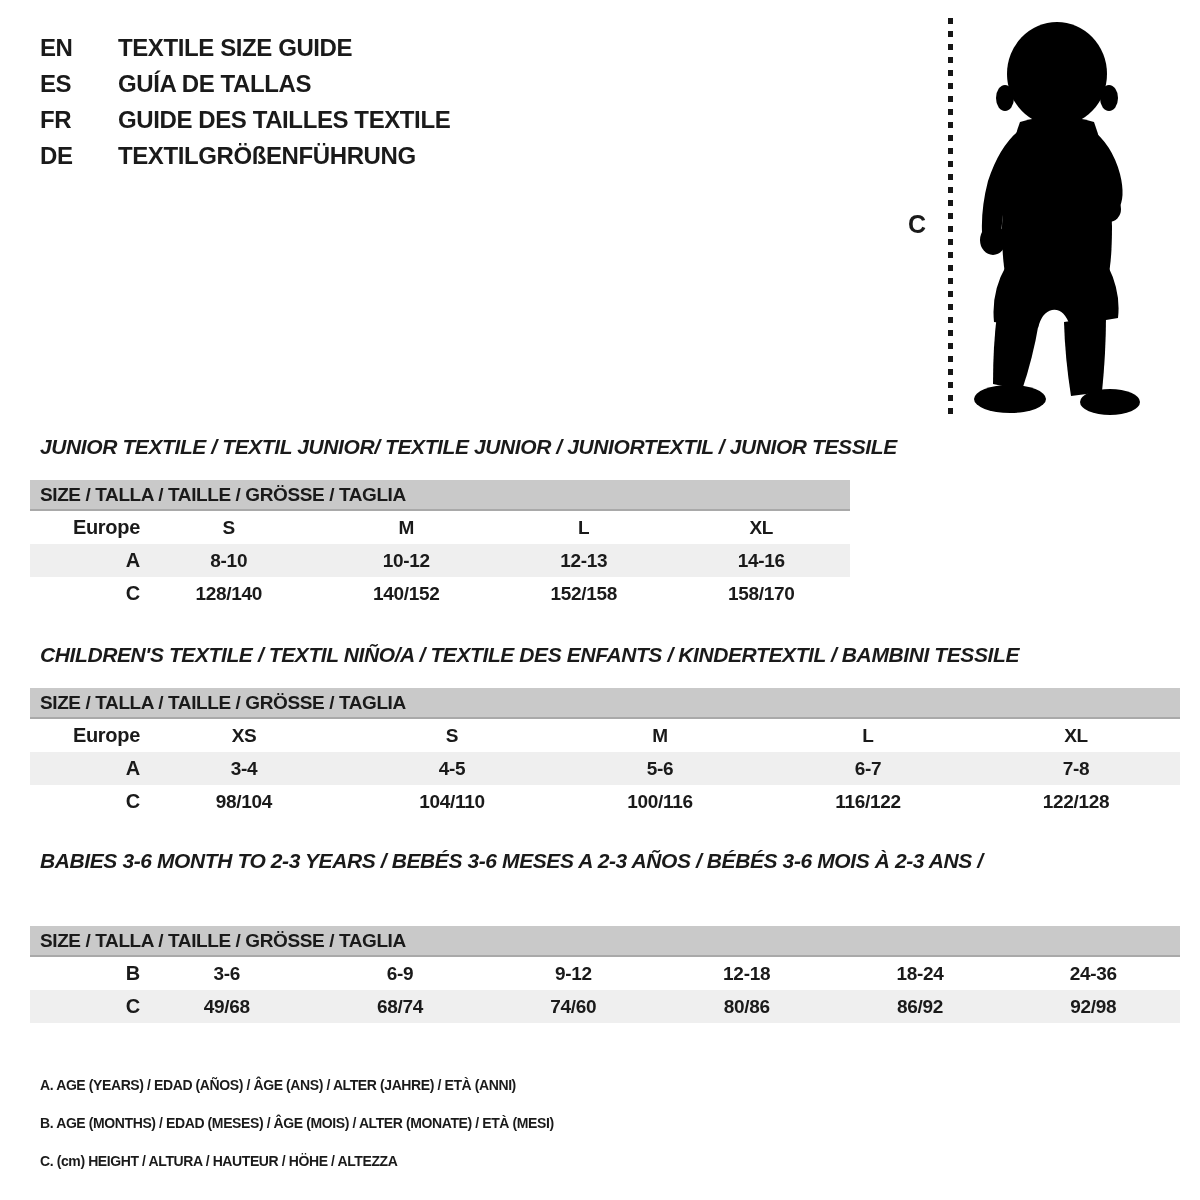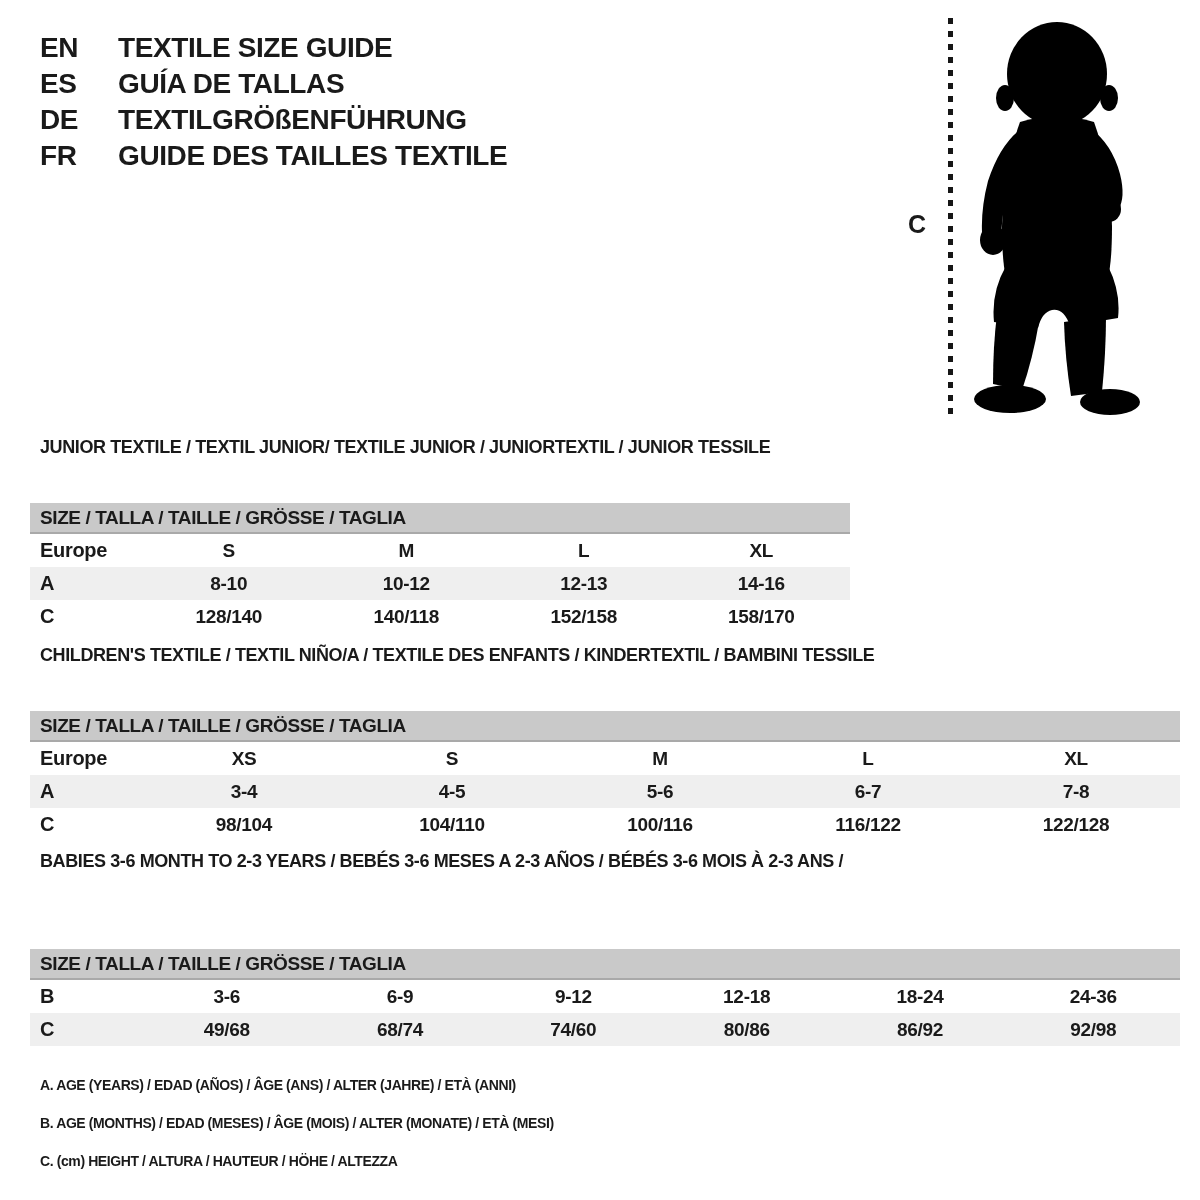--- a/index.html
+++ b/index.html
@@ -3,66 +3,66 @@
 <meta charset="utf-8">
 <style>
   html,body{margin:0;padding:0;background:#ffffff;}
   .page{
     position:relative;width:1200px;height:1200px;background:#ffffff;
     font-family:"Liberation Sans",sans-serif;color:#1a1a1a;font-weight:700;
     overflow:hidden;
   }
   
   .langs{position:absolute;left:40px;top:30px;}
-  .lang-row{display:flex;font-size:28px;line-height:36px;letter-spacing:-0.4px;}
+  .lang-row{display:flex;font-size:24px;line-height:36px;letter-spacing:-0.4px;}
   .lang-code{width:78px;}
   
   .dotted-line{
     position:absolute;left:948px;top:18px;width:5px;height:398px;
     background:repeating-linear-gradient(to bottom,#161616 0 6px,transparent 6px 13px);
   }
   .figure-label{position:absolute;left:908px;top:210px;font-size:25px;}
   .figure-svg{position:absolute;left:960px;top:16px;}
   
-  .heading{position:absolute;left:40px;font-size:18px;letter-spacing:-0.4px;line-height:38px;}
+  .heading{position:absolute;left:40px;font-size:21px;letter-spacing:-0.4px;line-height:38px;font-style:italic;}
   .table{position:absolute;left:30px;background:#fff;}
   .size-bar{
     height:31px;background:#c9c9c9;border-bottom:2px solid #a9a9a9;
     display:flex;align-items:center;padding-left:10px;font-size:19px;
-    box-sizing:border-box;letter-spacing:-0.4px;margin-top:23px;
+    box-sizing:border-box;letter-spacing:-0.4px;
   }
   .trow{display:grid;height:33px;align-items:center;font-size:19px;letter-spacing:-0.3px;}
   .trow.shaded{background:#efefef;}
-  .tlabel{padding-left:10px;font-size:20px;}
+  .tlabel{padding-left:10px;font-size:20px;text-align:right;}
   .tcell{text-align:center;}
   
   .legend{position:absolute;left:40px;top:1066px;}
   .legend-line{font-size:14px;line-height:38px;letter-spacing:-0.4px;}
 </style>
 </head>
 <body>
 
 <div class="page">
 
   <div class="langs">
     <div class="lang-row">
       <span class="lang-code">EN</span>
       <span>TEXTILE SIZE GUIDE</span>
     </div>
     <div class="lang-row">
       <span class="lang-code">ES</span>
       <span>GUÍA DE TALLAS</span>
     </div>
     <div class="lang-row">
+      <span class="lang-code">FR</span>
+      <span>GUIDE DES TAILLES TEXTILE</span>
+    </div>
+    <div class="lang-row">
       <span class="lang-code">DE</span>
       <span>TEXTILGRÖßENFÜHRUNG</span>
-    </div>
-    <div class="lang-row">
-      <span class="lang-code">FR</span>
-      <span>GUIDE DES TAILLES TEXTILE</span>
     </div>
   </div>
 
   <div class="dotted-line"></div>
   <div class="figure-label">C</div>
   <svg class="figure-svg" width="185" height="404" viewBox="0 0 185 404" xmlns="http://www.w3.org/2000/svg">
     <g fill="#000000">
 
       <ellipse cx="97" cy="58" rx="50" ry="52"></ellipse>
       <ellipse cx="45" cy="82" rx="9" ry="13"></ellipse>
@@ -100,21 +100,21 @@
         <div class="trow shaded" style="grid-template-columns: 110px repeat(4, 1fr);">
           <div class="tlabel">A</div>
           <div class="tcell">8-10</div>
           <div class="tcell">10-12</div>
           <div class="tcell">12-13</div>
           <div class="tcell">14-16</div>
         </div>
         <div class="trow" style="grid-template-columns: 110px repeat(4, 1fr);">
           <div class="tlabel">C</div>
           <div class="tcell">128/140</div>
-          <div class="tcell">140/118</div>
+          <div class="tcell">140/152</div>
           <div class="tcell">152/158</div>
           <div class="tcell">158/170</div>
         </div>
       </div>
   </div>
 
   <div class="heading" style="top:636px;">CHILDREN'S TEXTILE / TEXTIL NIÑO/A / TEXTILE DES ENFANTS / KINDERTEXTIL / BAMBINI TESSILE</div>
   <div class="table" style="top:688px;width:1150px;">
     <div class="size-bar">SIZE / TALLA / TAILLE / GRÖSSE / TAGLIA</div>
     <div>

